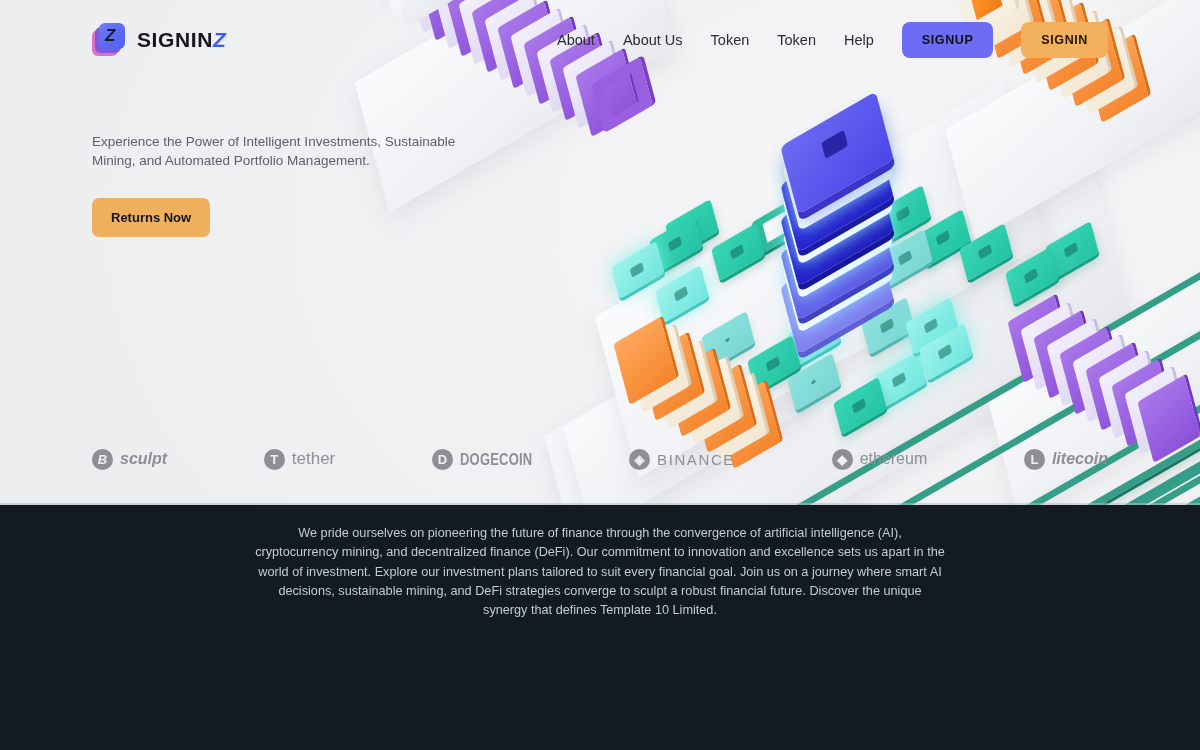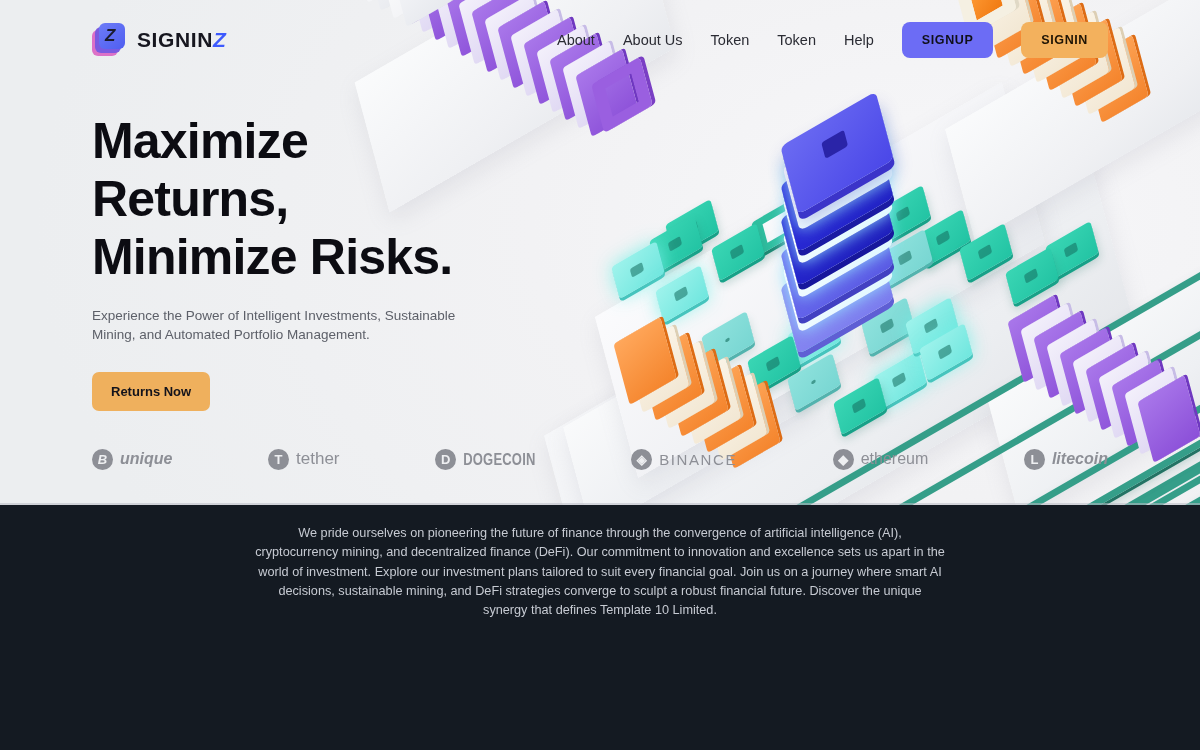--- a/index.html
+++ b/index.html
@@ -394,32 +394,31 @@
         <a href="#">About Us</a>
         <a href="#">Token</a>
         <a href="#">Token</a>
         <a href="#">Help</a>
         <button class="btn signup">SIGNUP</button>
         <button class="btn signin">SIGNIN</button>
       </nav>
     </header>
 
     <div class="hero-copy">
-      <h1><span>Maximize</span><br><span>Returns,</span><br><span>Minimize Risks.</span></h1>
       <p class="sub">Experience the Power of Intelligent Investments, Sustainable Mining, and Automated Portfolio Management.</p>
       <div class="cta">
         <button class="register">Returns Now</button>
       </div>
     </div>
 
     <div class="coins">
 
       <div class="coin bitcoin">
         <span class="mark">B</span>
-        <span class="nm">unique</span>
+        <span class="nm">sculpt</span>
       </div>
 
       <div class="coin tether">
         <span class="mark">T</span>
         <span class="nm">tether</span>
       </div>
 
       <div class="coin dogecoin">
         <span class="mark">D</span>
         <span class="nm">DOGECOIN</span>

